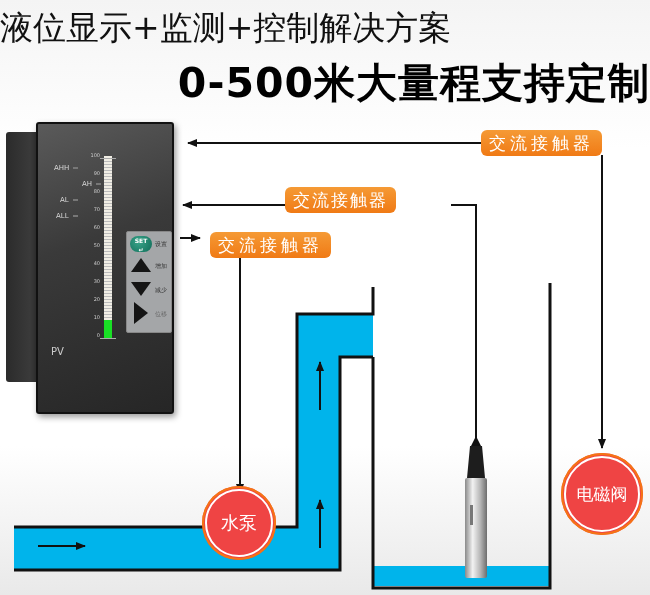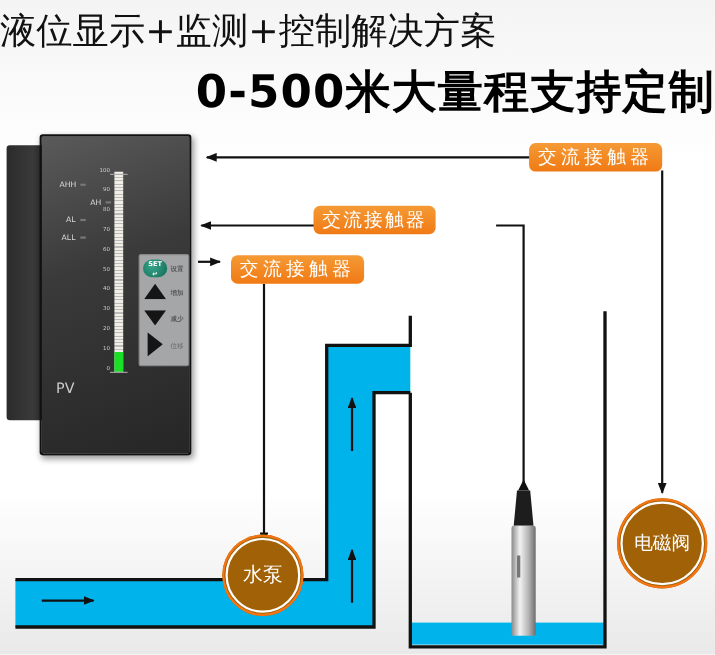--- a/index.html
+++ b/index.html
@@ -17,21 +17,21 @@
     font-size:41px; color:#000; font-weight:bold; letter-spacing:1px;
   }
   svg.diagram { position:absolute; left:0; top:0; }
   .label {
     position:absolute; height:26px; line-height:26px; padding:0 8px;
     background: linear-gradient(180deg, #f59a35 0%, #f07a15 100%);
     color:#fff; font-size:17px; border-radius:6px; letter-spacing:4px;
     white-space:nowrap;
   }
   .circle {
-    position:absolute; border-radius:50%; background:#a16207;
+    position:absolute; border-radius:50%; background:#ef4444;
     color:#fff; text-align:center; font-size:18px;
     box-shadow: 0 0 0 2px #f57514 inset;
   }
   .circle .ring {
     position:absolute; left:3px; top:3px; right:3px; bottom:3px;
     border:2px solid #fff; border-radius:50%;
   }
   .circle span { position:relative; }
 
   
@@ -57,21 +57,21 @@
   .btn-panel {
     position:absolute; left:88px; top:107px; width:44px; height:100px;
     background:#a4a6a8; border:1px solid #888; border-radius:2px;
   }
   .set-btn {
     position:absolute; left:3px; top:4px; width:22px; height:16px; border-radius:8px;
     background: radial-gradient(circle at 40% 35%, #3aa58a, #0f6b57);
     color:#fff; font-size:6px; font-weight:bold; text-align:center; line-height:9px;
   }
   .btn-label { position:absolute; left:28px; font-size:6px; color:#333; }
-  .pv-label { position:absolute; left:13px; top:222px; font-size:13px; color:#ccc; }
+  .pv-label { position:absolute; left:13px; top:222px; font-size:10px; color:#ccc; }
   .seg-display {
     position:absolute; left:40px; top:220px; width:90px; height:30px;
     background:#1b1b1b; border-radius:2px;
     font-family:"DejaVu Sans Mono", monospace; font-size:28px; line-height:30px;
     letter-spacing:1px; font-style:italic;
   }
   .seg-off { color:#4a4a4a; }
   .seg-on { color:#ff1a1a; }
 </style>
 </head>

